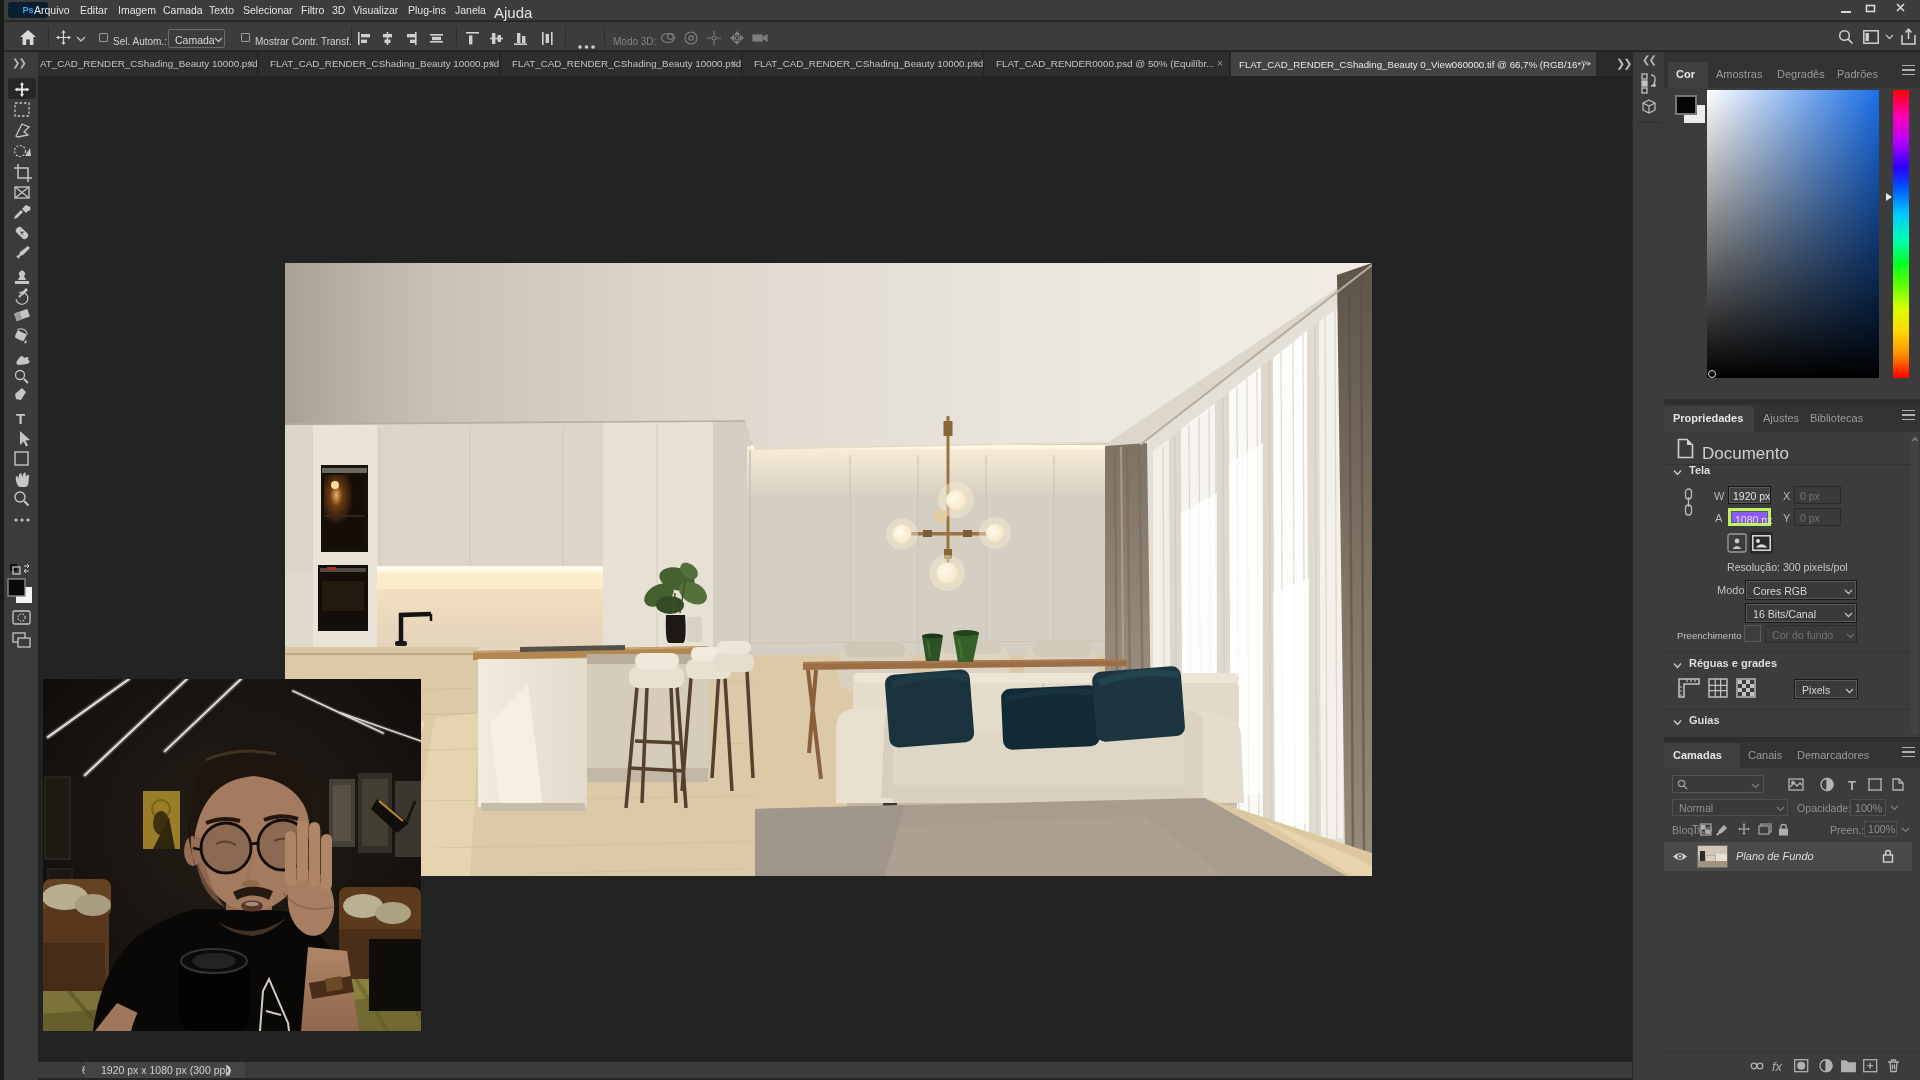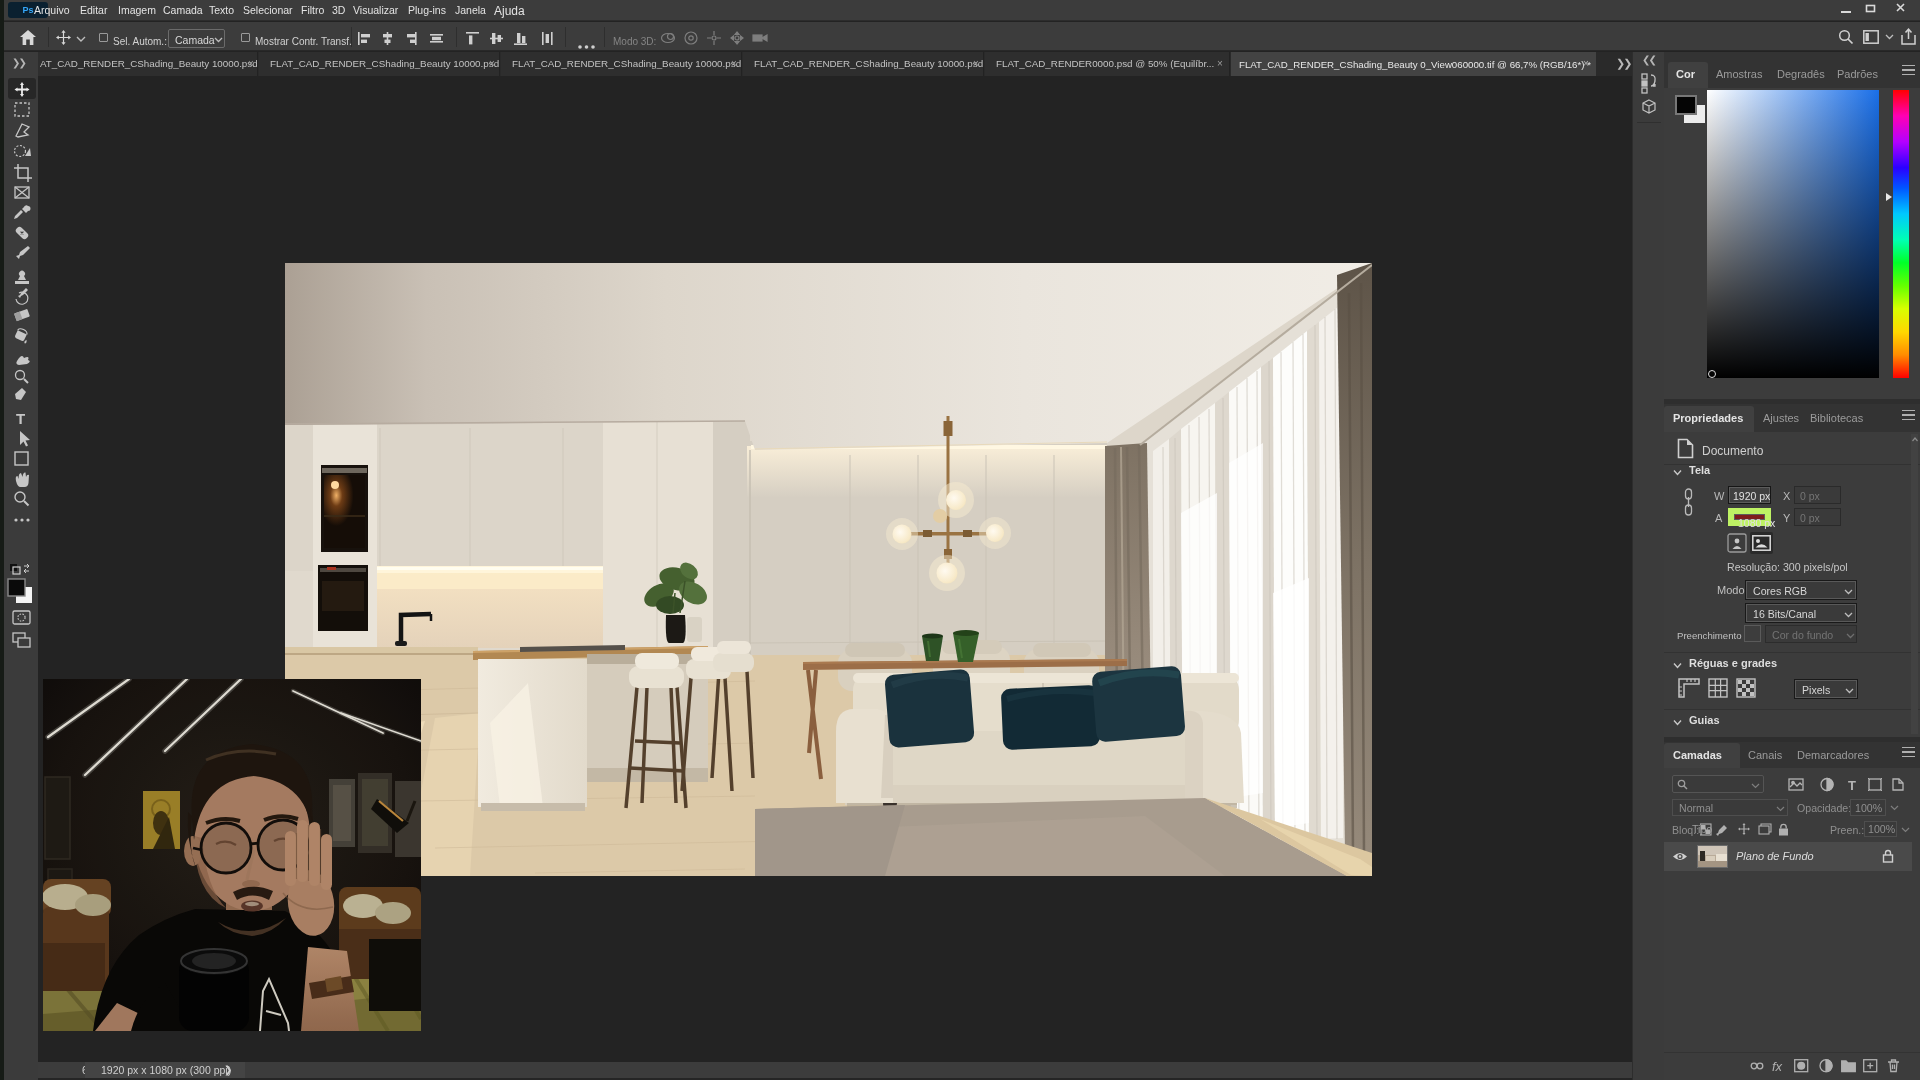--- a/index.html
+++ b/index.html
@@ -18,21 +18,21 @@
     <div class="abs" style="left:80px;top:4px;font-size:10.5px;color:#e3e3e3;">Editar</div>
     <div class="abs" style="left:118px;top:4px;font-size:10.5px;color:#e3e3e3;">Imagem</div>
     <div class="abs" style="left:163px;top:4px;font-size:10.5px;color:#e3e3e3;">Camada</div>
     <div class="abs" style="left:209px;top:4px;font-size:10.5px;color:#e3e3e3;">Texto</div>
     <div class="abs" style="left:243px;top:4px;font-size:10.5px;color:#e3e3e3;">Selecionar</div>
     <div class="abs" style="left:301px;top:4px;font-size:10.5px;color:#e3e3e3;">Filtro</div>
     <div class="abs" style="left:332px;top:4px;font-size:10.5px;color:#e3e3e3;">3D</div>
     <div class="abs" style="left:353px;top:4px;font-size:10.5px;color:#e3e3e3;">Visualizar</div>
     <div class="abs" style="left:408px;top:4px;font-size:10.5px;color:#e3e3e3;">Plug-ins</div>
     <div class="abs" style="left:455px;top:4px;font-size:10.5px;color:#e3e3e3;">Janela</div>
-    <div class="abs" style="left:494px;top:4px;font-size:12px;color:#e3e3e3;">Ajuda</div>
+    <div class="abs" style="left:494px;top:4px;font-size:15px;color:#e3e3e3;">Ajuda</div>
 
     <svg class="abs" style="left:1835px;top:0;" width="80" height="18" viewBox="0 0 80 18">
       <rect x="6" y="11" width="10" height="2" fill="#d9d9d9"></rect>
       <rect x="31.5" y="5.5" width="8" height="6" fill="none" stroke="#d9d9d9" stroke-width="1.6"></rect>
       <path d="M62 4 L69 11 M69 4 L62 11" stroke="#d9d9d9" stroke-width="1.6"></path>
     </svg>
   </div>
 
   <div class="abs" id="optionsbar" style="left:0;top:22px;width:1920px;height:29px;background:#3c3c3c;border-bottom:1px solid #282828;">
 
@@ -718,21 +718,21 @@
       <div class="abs" style="left:99px;top:8px;font-size:11px;color:#9b9b9b;">Ajustes</div>
       <div class="abs" style="left:146px;top:8px;font-size:11px;color:#9b9b9b;">Bibliotecas</div>
       <div class="abs" style="left:238px;top:6px;width:13px;height:10px;border-top:1.5px solid #b0b0b0;border-bottom:1.5px solid #b0b0b0;">
           <div style="margin-top:3px;height:1.5px;background:#b0b0b0;"></div>
         </div>
 
       <svg class="abs" style="left:13px;top:34px;" width="17" height="21" viewBox="0 0 17 21">
         <path d="M1.5 1.5 H10 L15.5 7 V19.5 H1.5 Z" fill="none" stroke="#cfcfcf" stroke-width="1.6"></path>
         <path d="M10 1.5 V7 H15.5 Z" fill="#cfcfcf"></path>
       </svg>
-      <div class="abs" style="left:38px;top:40px;font-size:12px;color:#cfcfcf;text-align:center;">Documento</div>
+      <div class="abs" style="left:38px;top:40px;font-size:17px;color:#cfcfcf;text-align:center;">Documento</div>
       <div class="abs" style="left:0;top:60px;width:256px;height:1px;background:#323232;"></div>
 
       <svg class="abs" style="left:9px;top:65px;" width="9" height="7" viewBox="0 0 9 7">
           <path d="M1 1.5 L4.5 5.5 L8 1.5" stroke="#c8c8c8" stroke-width="1.4" fill="none"></path>
         </svg>
       <div class="abs" style="left:25px;top:60px;font-size:11px;font-weight:bold;color:#dedede;">Tela</div>
       <svg class="abs" style="left:18px;top:84px;" width="13" height="28" viewBox="0 0 13 28">
         <g stroke="#b9b9b9" stroke-width="1.3" fill="none">
             <rect x="3.5" y="1" width="6" height="10" rx="3"></rect>
             <rect x="3.5" y="17" width="6" height="10" rx="3"></rect>
@@ -741,21 +741,21 @@
       </svg>
       <div class="abs" style="left:50px;top:86px;font-size:11px;color:#b9b9b9;">W</div>
       <div class="abs" style="left:64px;top:82px;width:43px;height:18px;border:1px solid #161616;background:#404040;box-shadow:inset 0 0 0 1px #5c5c5c;">
         <div class="abs" style="left:4px;top:3px;font-size:10.5px;color:#e0e0e0;">1920 px</div>
         </div>
       <div class="abs" style="left:119px;top:86px;font-size:11px;color:#b9b9b9;">X</div>
       <div class="abs" style="left:130px;top:82px;width:47px;height:18px;border:1px solid #2a2a2a;background:#3a3a3a;">
         <div class="abs" style="left:5px;top:3px;font-size:10.5px;color:#757575;">0 px</div>
         </div>
       <div class="abs" style="left:51px;top:108px;font-size:11px;color:#b9b9b9;">A</div>
-      <div class="abs" style="left:64px;top:104px;width:43px;height:18px;border:6px solid #bef264;background:#7f1d1d;box-shadow:inset 0 0 0 1px #5c5c5c;">
+      <div class="abs" style="left:64px;top:104px;width:43px;height:18px;border:3px solid #bef264;background:#8b5cf6;box-shadow:inset 0 0 0 1px #5c5c5c;">
         <div class="abs" style="left:4px;top:3px;font-size:10.5px;color:#e0e0e0;">1080 px</div>
         </div>
       <div class="abs" style="left:119px;top:108px;font-size:11px;color:#b9b9b9;">Y</div>
       <div class="abs" style="left:130px;top:104px;width:47px;height:18px;border:1px solid #2a2a2a;background:#3a3a3a;">
         <div class="abs" style="left:5px;top:3px;font-size:10.5px;color:#757575;">0 px</div>
         </div>
 
       <svg class="abs" style="left:63px;top:129px;" width="20" height="20" viewBox="0 0 20 20">
         <rect x="1" y="1" width="18" height="18" rx="2" fill="none" stroke="#9b9b9b" stroke-width="1.3"></rect>
         <circle cx="10" cy="8" r="2.4" fill="#c6c6c6"></circle>

